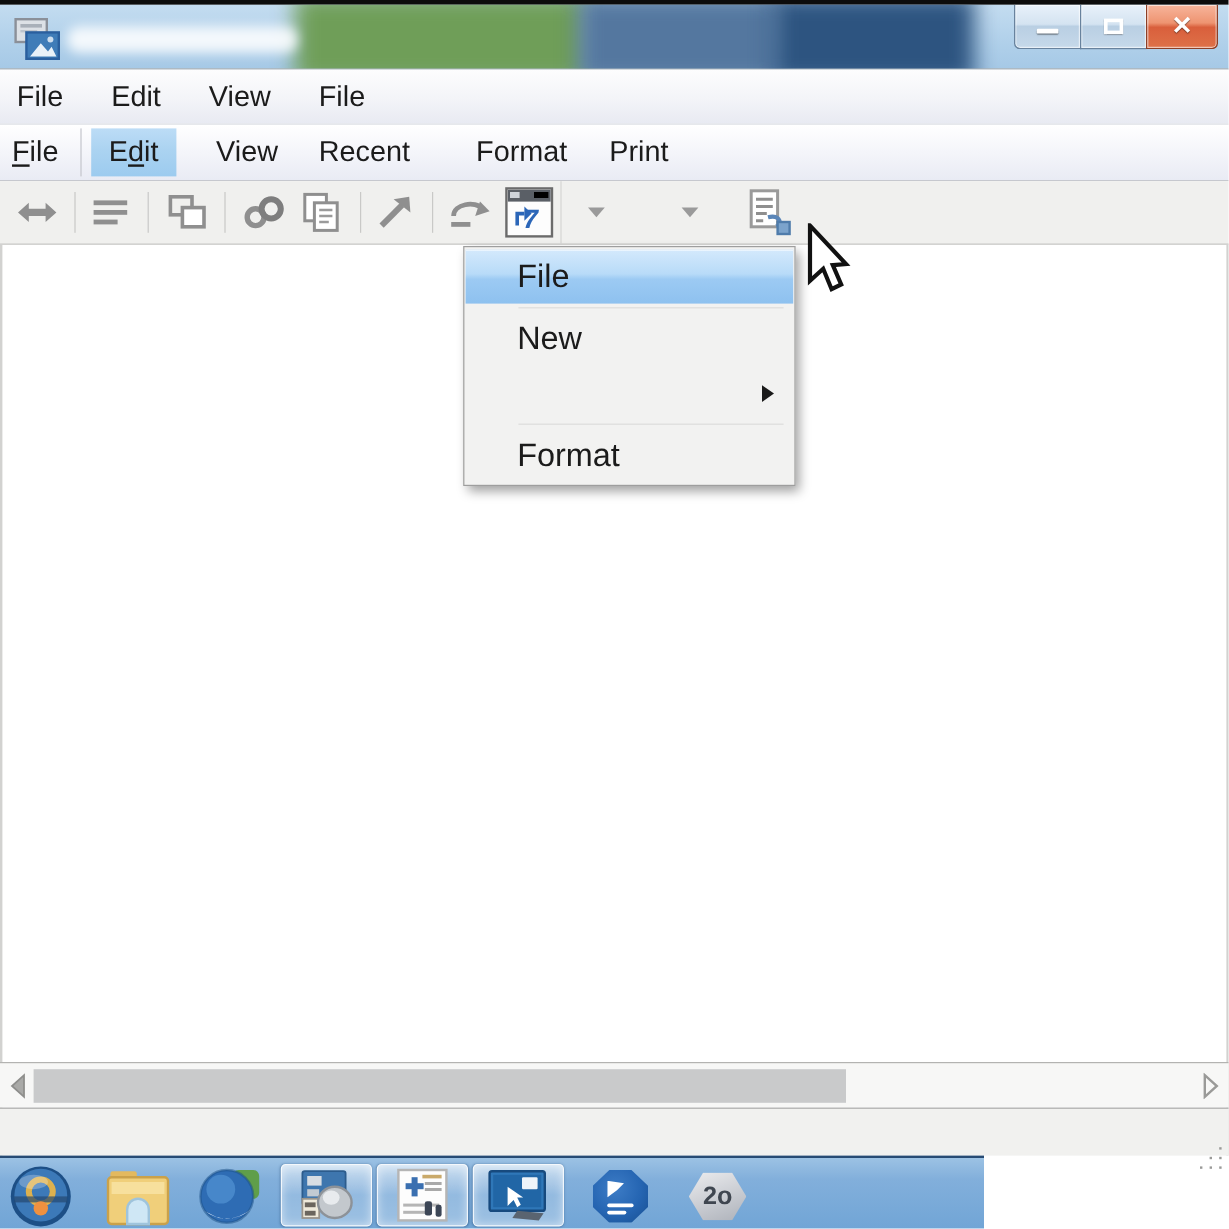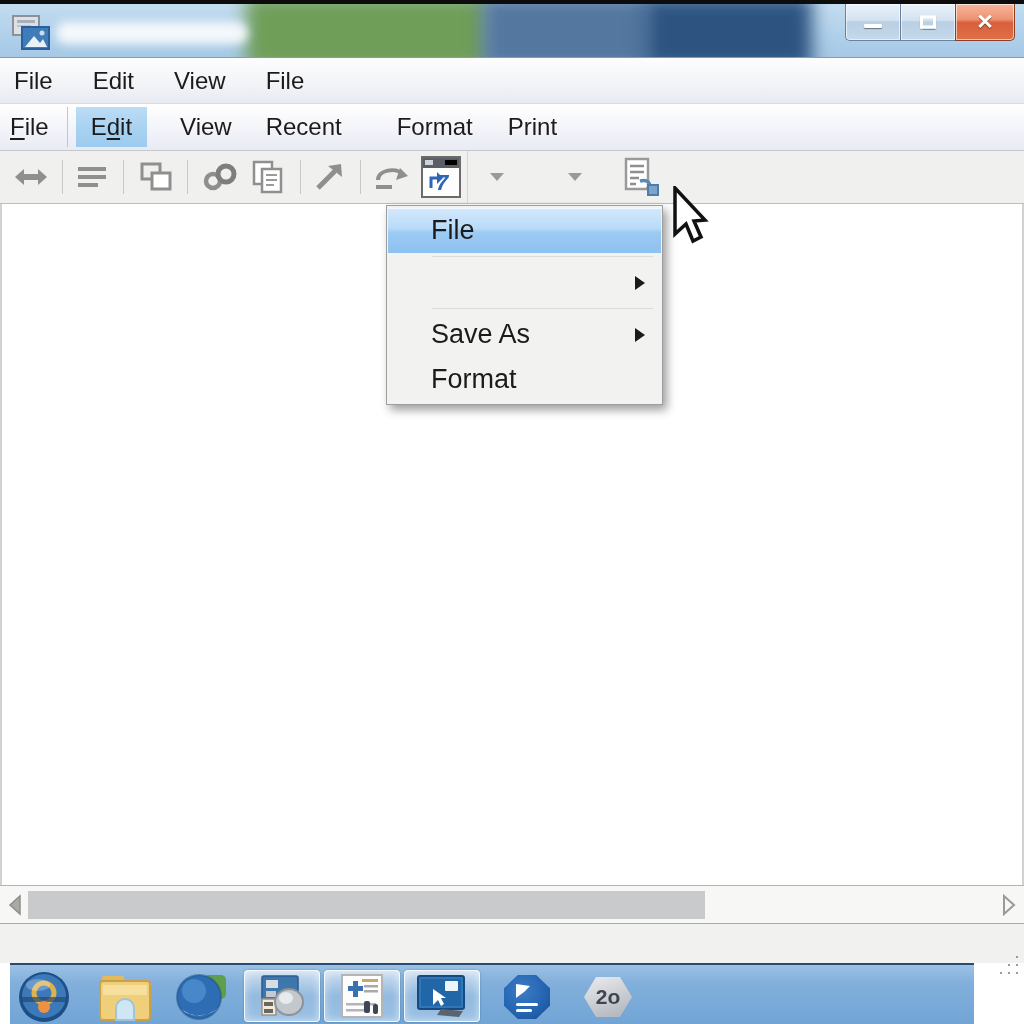--- a/index.html
+++ b/index.html
@@ -100,21 +100,21 @@
   .hs-thumb { position:absolute; left:28px; top:5px; width:677px; height:28px; background:#c9cacb; }
 
   
   .statusbar { position:absolute; left:0; top:923px; width:1024px; height:40px;
     background:#f1f1ef; border-top:1px solid #ababab; }
   .grip { position:absolute; right:6px; bottom:5px; width:2px; height:2px; background:#9a9a98;
     box-shadow:-8px 8px 0 #9a9a98, 0 8px 0 #9a9a98, -16px 16px 0 #9a9a98, -8px 16px 0 #9a9a98,
       0 16px 0 #9a9a98, 0 0 0 #9a9a98; }
 
   
-  .taskbar { position:absolute; left:10px; top:963px; width:964px; height:61px;
+  .taskbar { position:absolute; left:0; top:963px; width:820px; height:61px;
     background:linear-gradient(180deg,#9cc2e4 0%,#82afdb 30%,#71a5d6 100%);
     border-top:2px solid #274b74; }
   .tk { position:absolute; }
   .pin-btn { top:5px; width:76px; height:52px; border-radius:4px;
     border:1px solid rgba(255,255,255,0.85);
     background:linear-gradient(180deg,rgba(255,255,255,0.55) 0%,rgba(255,255,255,0.18) 50%,rgba(255,255,255,0.30) 100%);
     box-shadow:inset 0 0 8px rgba(255,255,255,0.55), 0 0 2px rgba(25,60,100,0.45);
     display:flex; align-items:center; justify-content:center; }
   .hexagon { left:574px; top:12px; width:48px; height:40px;
     clip-path:polygon(25% 0,75% 0,100% 50%,75% 100%,25% 100%,0 50%);
@@ -264,27 +264,26 @@
   <div class="content"></div>
   <div class="edge-l"></div>
   <div class="edge-r"></div>
 
   <div class="context-menu">
     <div class="menu-item selected">
       <span>File</span>
     </div>
     <div class="menu-sep"></div>
     <div class="menu-item">
+      <span>New</span>
+    </div>
+    <div class="menu-item">
       <span class="submenu-arrow"></span>
     </div>
     <div class="menu-sep"></div>
-    <div class="menu-item">
-      <span>Save As</span>
-      <span class="submenu-arrow"></span>
-    </div>
     <div class="menu-item">
       <span>Format</span>
     </div>
   </div>
 
   <svg class="cursor" width="46" height="64" viewBox="0 0 46 64">
     <polygon points="3,2 3,48 14,38 21,55 29,51 22,35 33,34" fill="#ffffff" stroke="#111" stroke-width="3.5" stroke-linejoin="miter"></polygon>
   </svg>
 
   <div class="hscroll">

